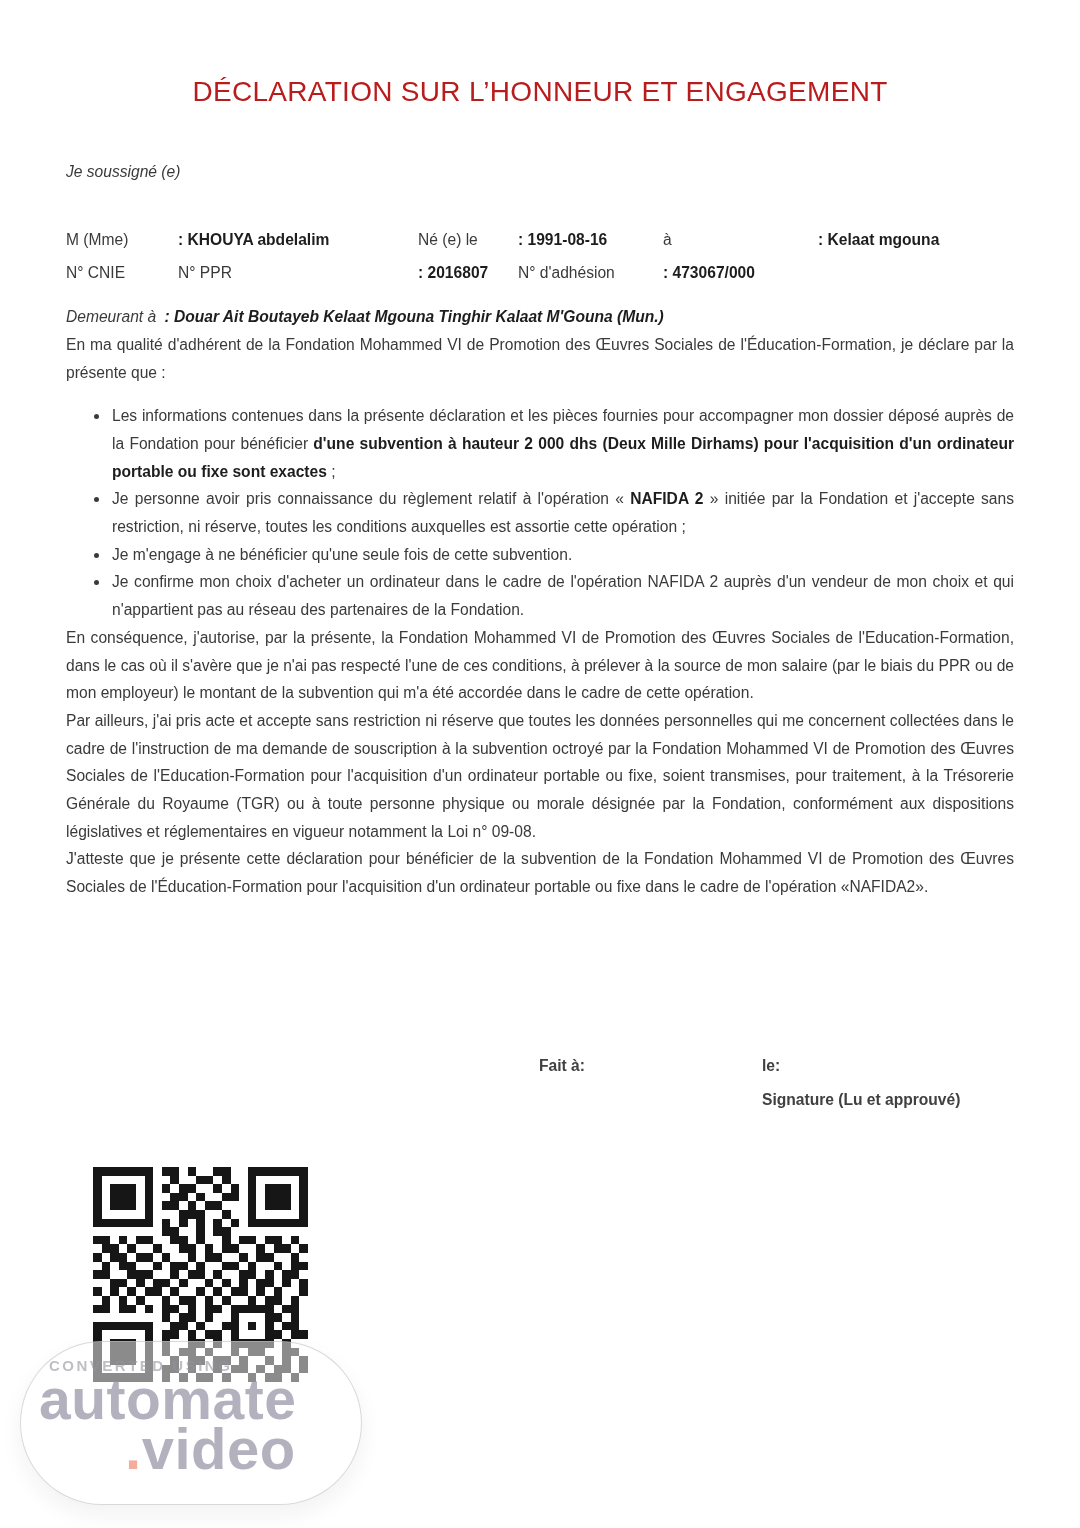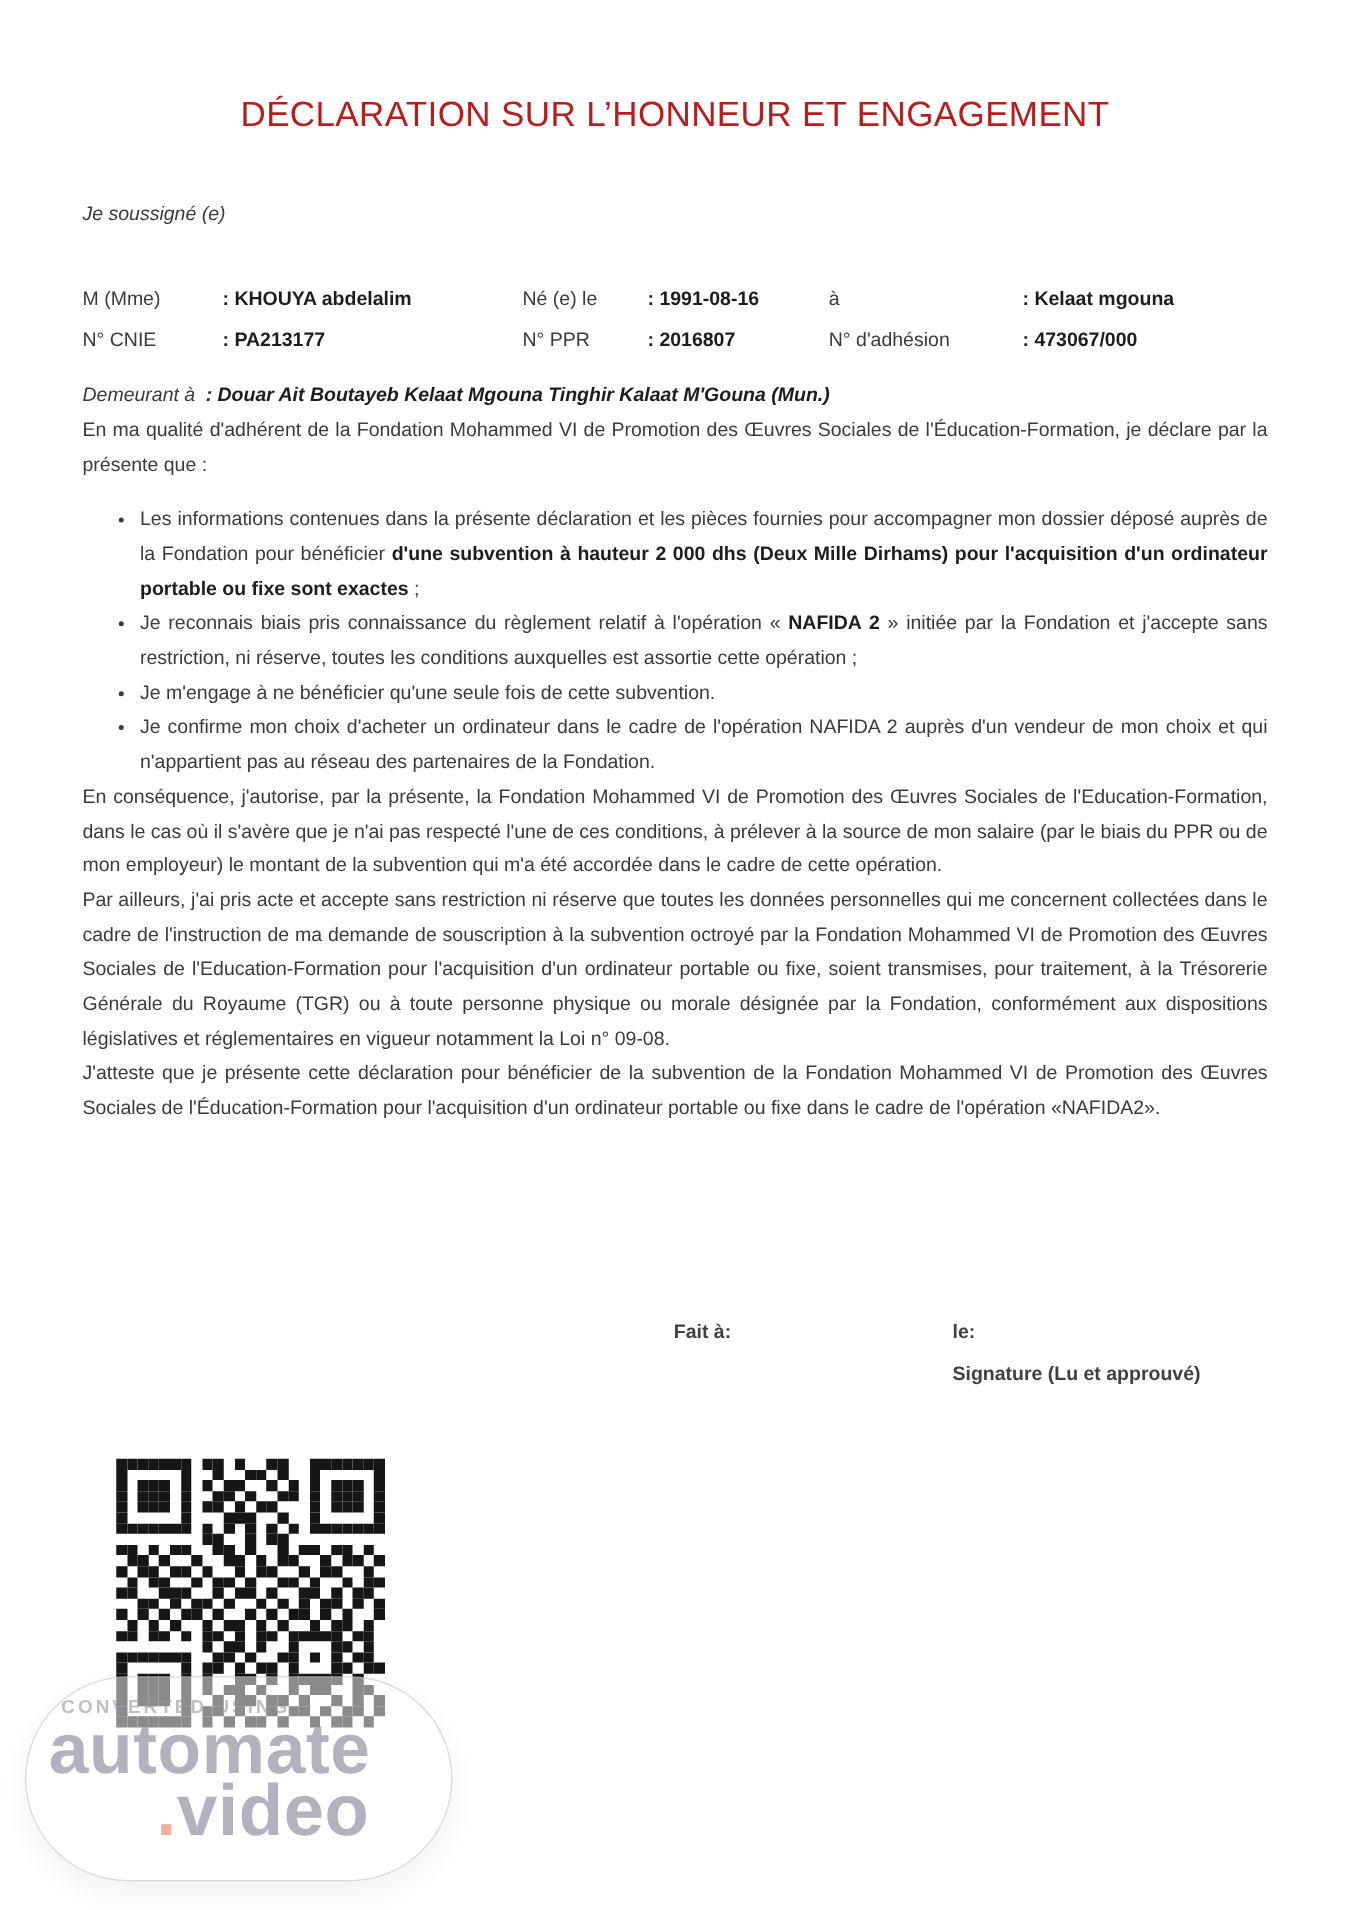--- a/index.html
+++ b/index.html
@@ -76,37 +76,36 @@
 
   <div class="id-grid">
     <span class="lbl">M (Mme)</span>
     <span class="val">: KHOUYA abdelalim</span>
     <span class="lbl">Né (e) le</span>
     <span class="val">: 1991-08-16</span>
     <span class="lbl">à</span>
     <span class="val">: Kelaat mgouna</span>
 
     <span class="lbl">N° CNIE</span>
-    <span class="val">: PA213177</span>
     <span class="lbl">N° PPR</span>
     <span class="val">: 2016807</span>
     <span class="lbl">N° d'adhésion</span>
     <span class="val">: 473067/000</span>
   </div>
 
   <div class="residence">
     <span class="lbl">Demeurant à</span>
     <span class="val">: Douar Ait Boutayeb Kelaat Mgouna Tinghir Kalaat M'Gouna (Mun.)</span>
   </div>
 
   <p class="para p-quality">En ma qualité d'adhérent de la Fondation Mohammed VI de Promotion des Œuvres Sociales de l'Éducation-Formation, je déclare par la présente que :</p>
 
   <ul class="decl-list">
     <li><span>Les informations contenues dans la présente déclaration et les pièces fournies pour accompagner mon dossier déposé auprès de la Fondation pour bénéficier </span><span class="b">d'une subvention à hauteur 2 000 dhs (Deux Mille Dirhams) pour l'acquisition d'un ordinateur portable ou fixe sont exactes</span><span> ;</span></li>
-    <li><span>Je reconnais biais pris connaissance du règlement relatif à l'opération « </span><span class="b">NAFIDA 2</span><span> » initiée par la Fondation et j'accepte sans restriction, ni réserve, toutes les conditions auxquelles est assortie cette opération ;</span></li>
+    <li><span>Je personne avoir pris connaissance du règlement relatif à l'opération « </span><span class="b">NAFIDA 2</span><span> » initiée par la Fondation et j'accepte sans restriction, ni réserve, toutes les conditions auxquelles est assortie cette opération ;</span></li>
     <li><span>Je m'engage à ne bénéficier qu'une seule fois de cette subvention.</span></li>
     <li><span>Je confirme mon choix d'acheter un ordinateur dans le cadre de l'opération NAFIDA 2 auprès d'un vendeur de mon choix et qui n'appartient pas au réseau des partenaires de la Fondation.</span></li>
   </ul>
 
   <p class="para p-consequence">En conséquence, j'autorise, par la présente, la Fondation Mohammed VI de Promotion des Œuvres Sociales de l'Education-Formation, dans le cas où il s'avère que je n'ai pas respecté l'une de ces conditions, à prélever à la source de mon salaire (par le biais du PPR ou de mon employeur) le montant de la subvention qui m'a été accordée dans le cadre de cette opération.</p>
 
   <p class="para p-ailleurs">Par ailleurs, j'ai pris acte et accepte sans restriction ni réserve que toutes les données personnelles qui me concernent collectées dans le cadre de l'instruction de ma demande de souscription à la subvention octroyé par la Fondation Mohammed VI de Promotion des Œuvres Sociales de l'Education-Formation pour l'acquisition d'un ordinateur portable ou fixe, soient transmises, pour traitement, à la Trésorerie Générale du Royaume (TGR) ou à toute personne physique ou morale désignée par la Fondation, conformément aux dispositions législatives et réglementaires en vigueur notamment la Loi n° 09-08.</p>
 
   <p class="para p-atteste">J'atteste que je présente cette déclaration pour bénéficier de la subvention de la Fondation Mohammed VI de Promotion des Œuvres Sociales de l'Éducation-Formation pour l'acquisition d'un ordinateur portable ou fixe dans le cadre de l'opération «NAFIDA2».</p>
 

